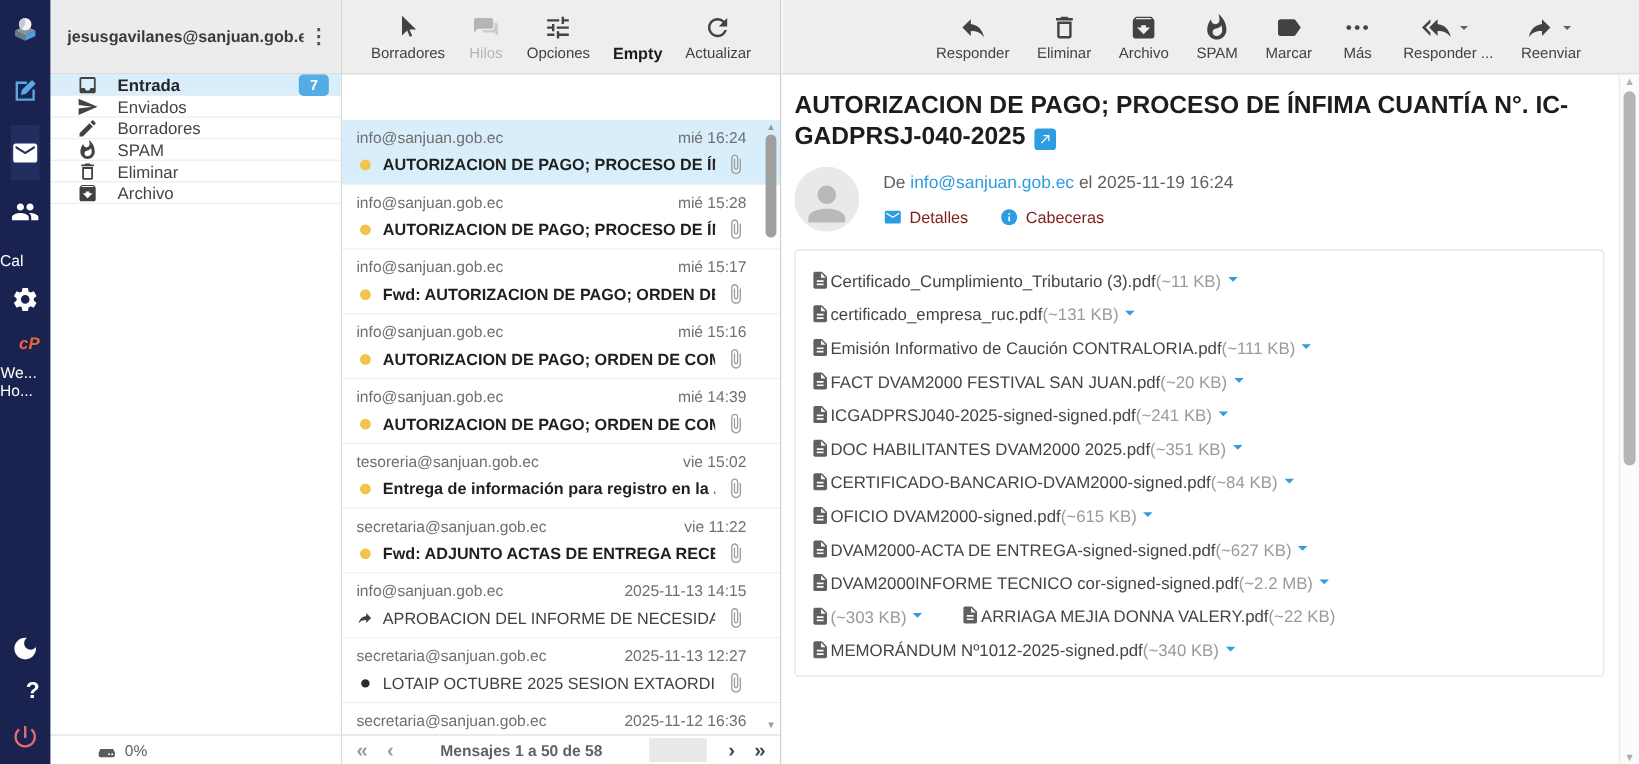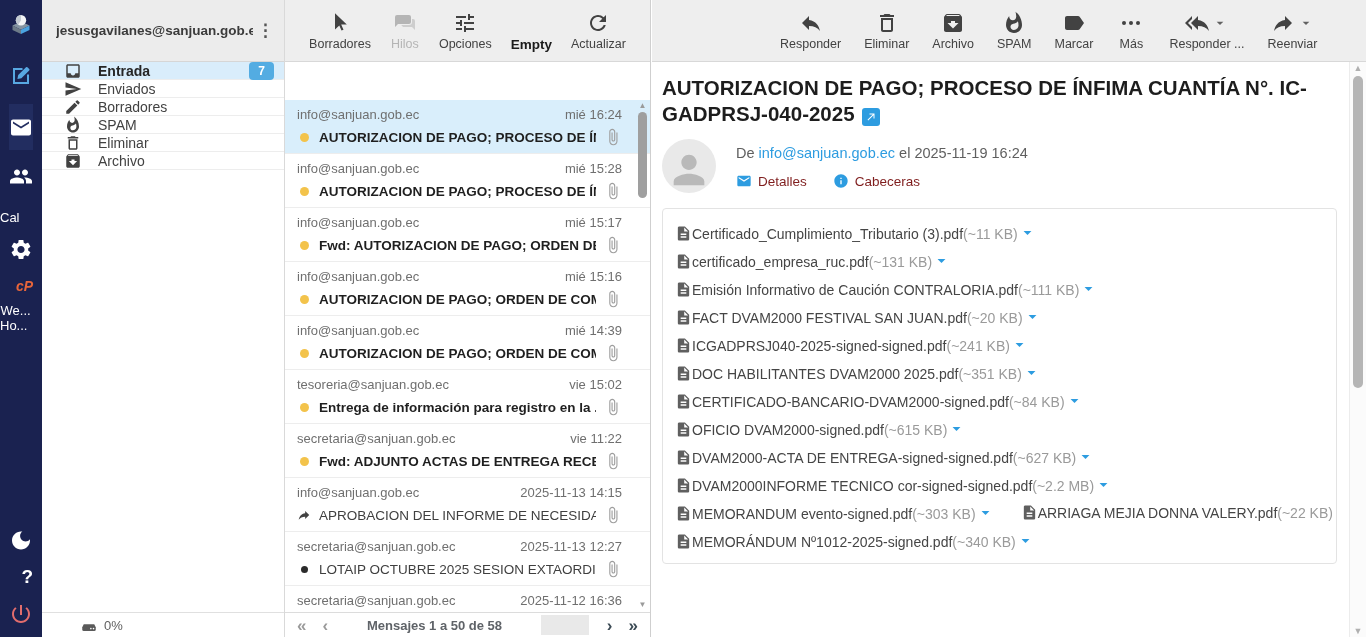--- a/index.html
+++ b/index.html
@@ -660,21 +660,20 @@
       <svg width="19" height="19" viewBox="0 0 24 24" fill="#2d9ce0">
                 <path d="M7 10l5 5 5-5z"></path>
               </svg>
             </span>
           </div>
           <div class="att-row">
             <span class="att-item">
               <svg width="17" height="17" viewBox="0 0 24 24" fill="#5f5f5f">
                 <path d="M14 2H6c-1.1 0-1.99.9-1.99 2L4 20c0 1.1.89 2 1.99 2H18c1.1 0 2-.9 2-2V8l-6-6zm2 16H8v-2h8v2zm0-4H8v-2h8v2zm-3-5V3.5L18.5 9H13z"></path>
               </svg>
-      <span class="att-name">MEMORANDUM evento-signed.pdf</span>
       <span class="att-size">(~303 KB)</span>
       <svg width="19" height="19" viewBox="0 0 24 24" fill="#2d9ce0">
                 <path d="M7 10l5 5 5-5z"></path>
               </svg>
             </span>
             <span class="att-item">
               <svg width="17" height="17" viewBox="0 0 24 24" fill="#5f5f5f">
                 <path d="M14 2H6c-1.1 0-1.99.9-1.99 2L4 20c0 1.1.89 2 1.99 2H18c1.1 0 2-.9 2-2V8l-6-6zm2 16H8v-2h8v2zm0-4H8v-2h8v2zm-3-5V3.5L18.5 9H13z"></path>
               </svg>
       <span class="att-name">ARRIAGA MEJIA DONNA VALERY.pdf</span>

